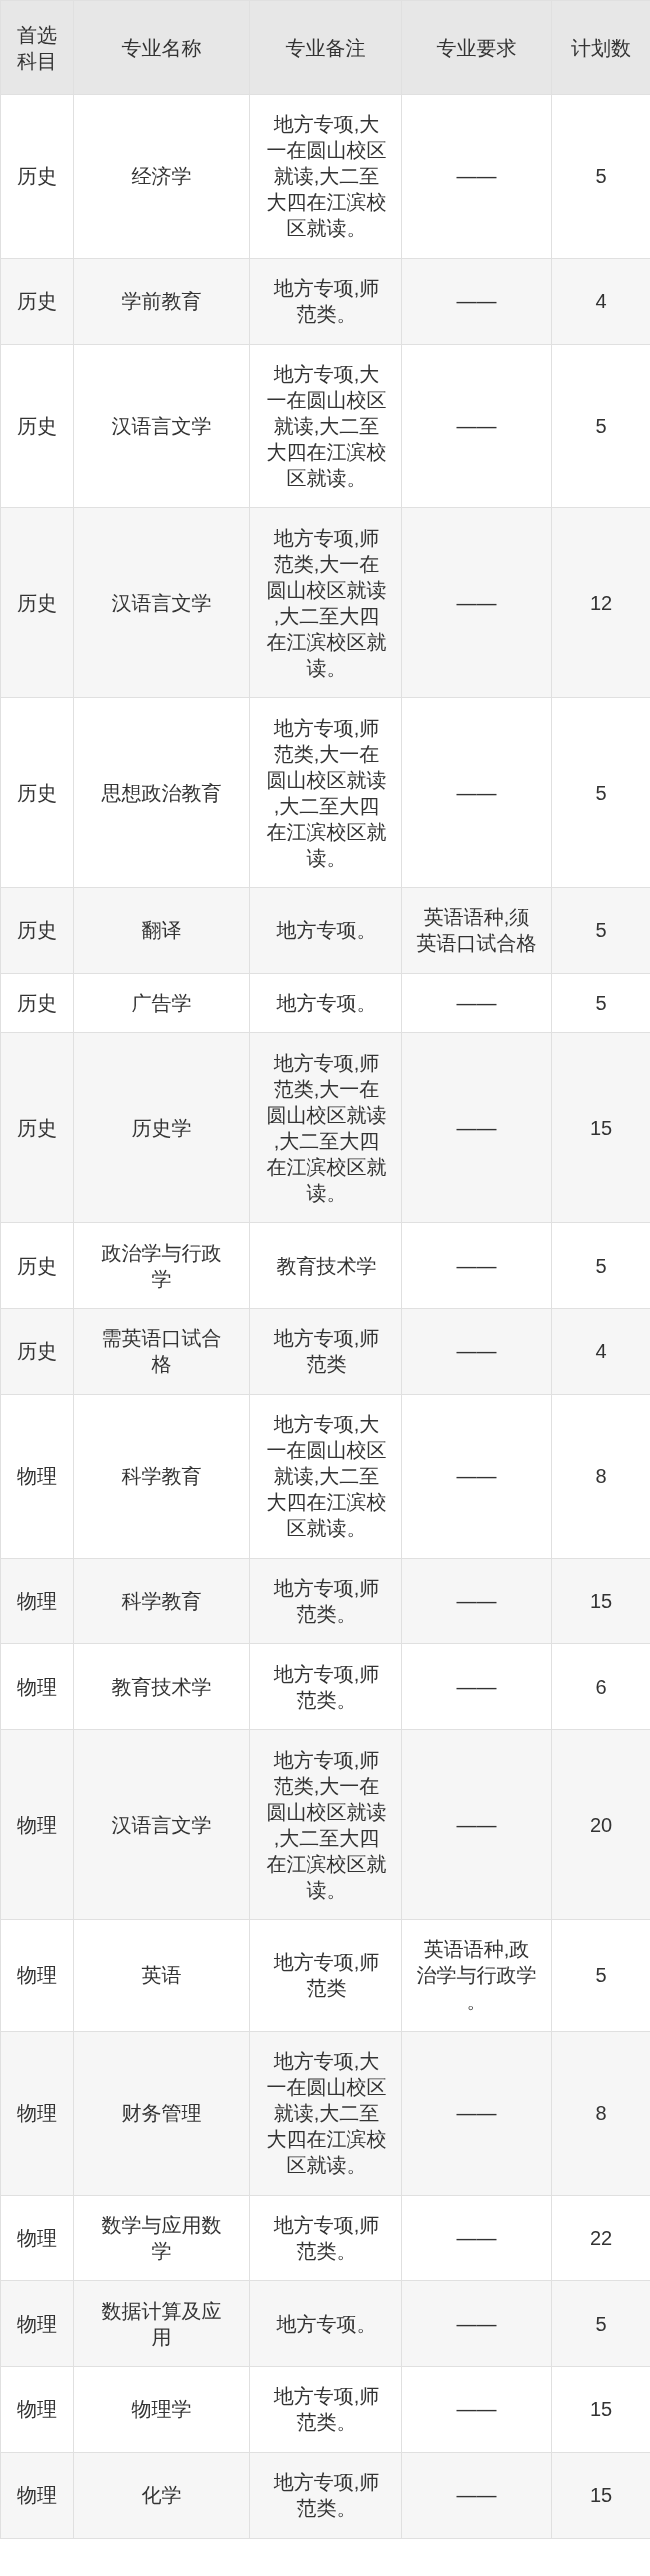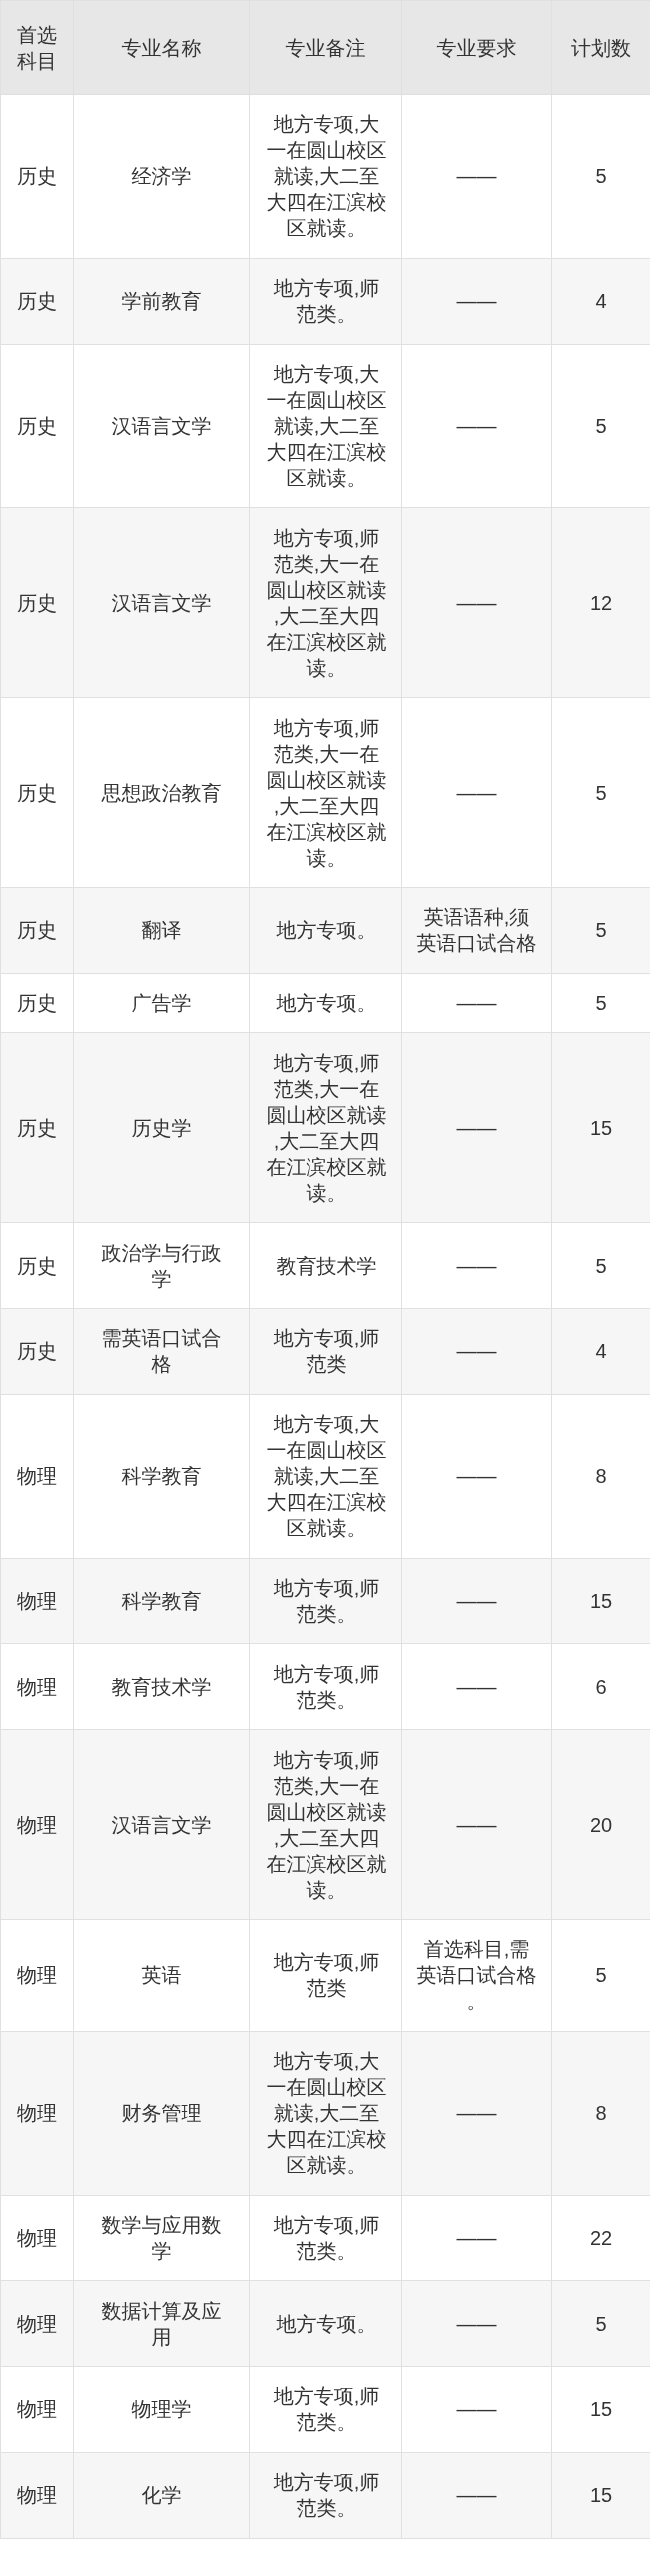--- a/index.html
+++ b/index.html
@@ -175,21 +175,21 @@
     <td>物理</td>
     <td>汉语言文学</td>
     <td>地方专项,师范类,大一在圆山校区就读,大二至大四在江滨校区就读。</td>
     <td>——</td>
     <td>20</td>
   </tr>
         <tr>
     <td>物理</td>
     <td>英语</td>
     <td>地方专项,师范类</td>
-    <td>首选科目,需英语口试合格。</td>
+    <td>英语语种,政治学与行政学。</td>
     <td>5</td>
   </tr>
         <tr>
     <td>物理</td>
     <td>财务管理</td>
     <td>地方专项,大一在圆山校区就读,大二至大四在江滨校区就读。</td>
     <td>——</td>
     <td>8</td>
   </tr>
         <tr>

